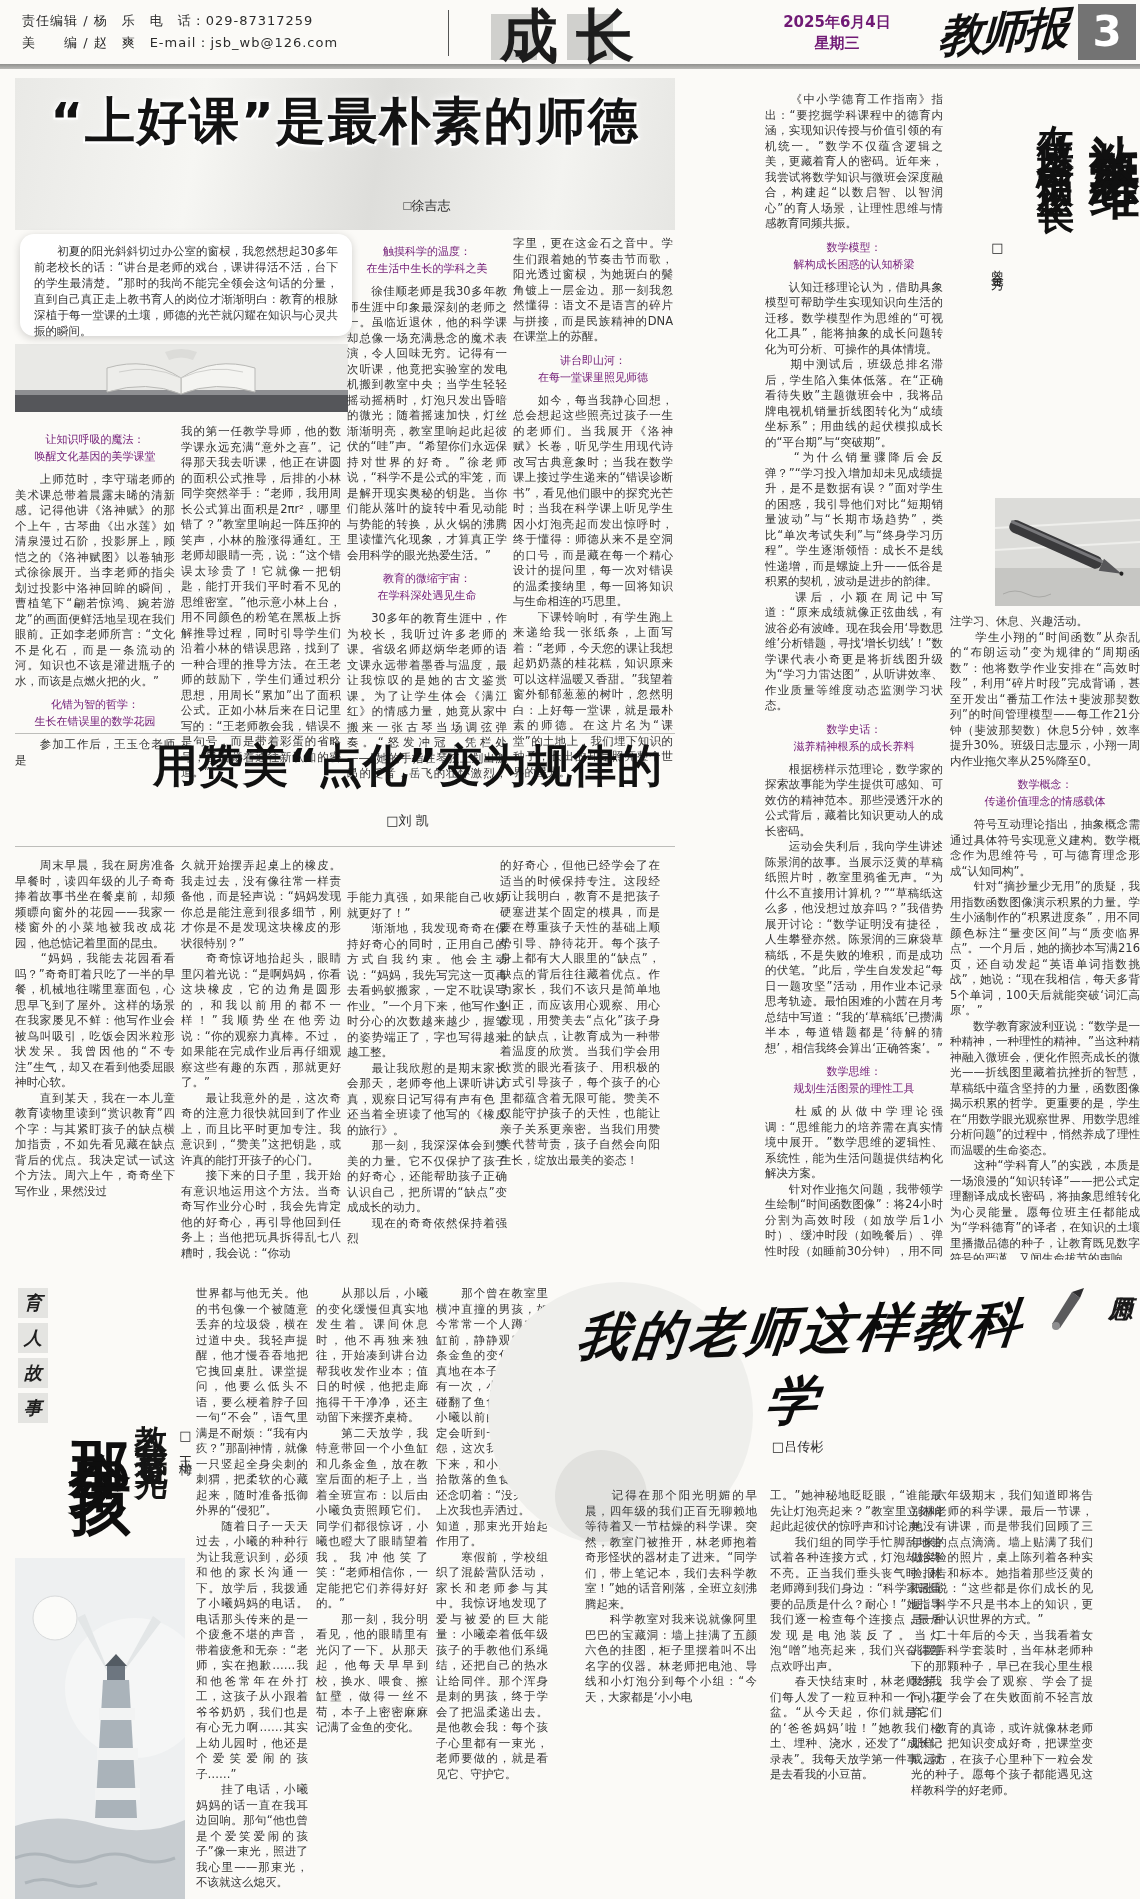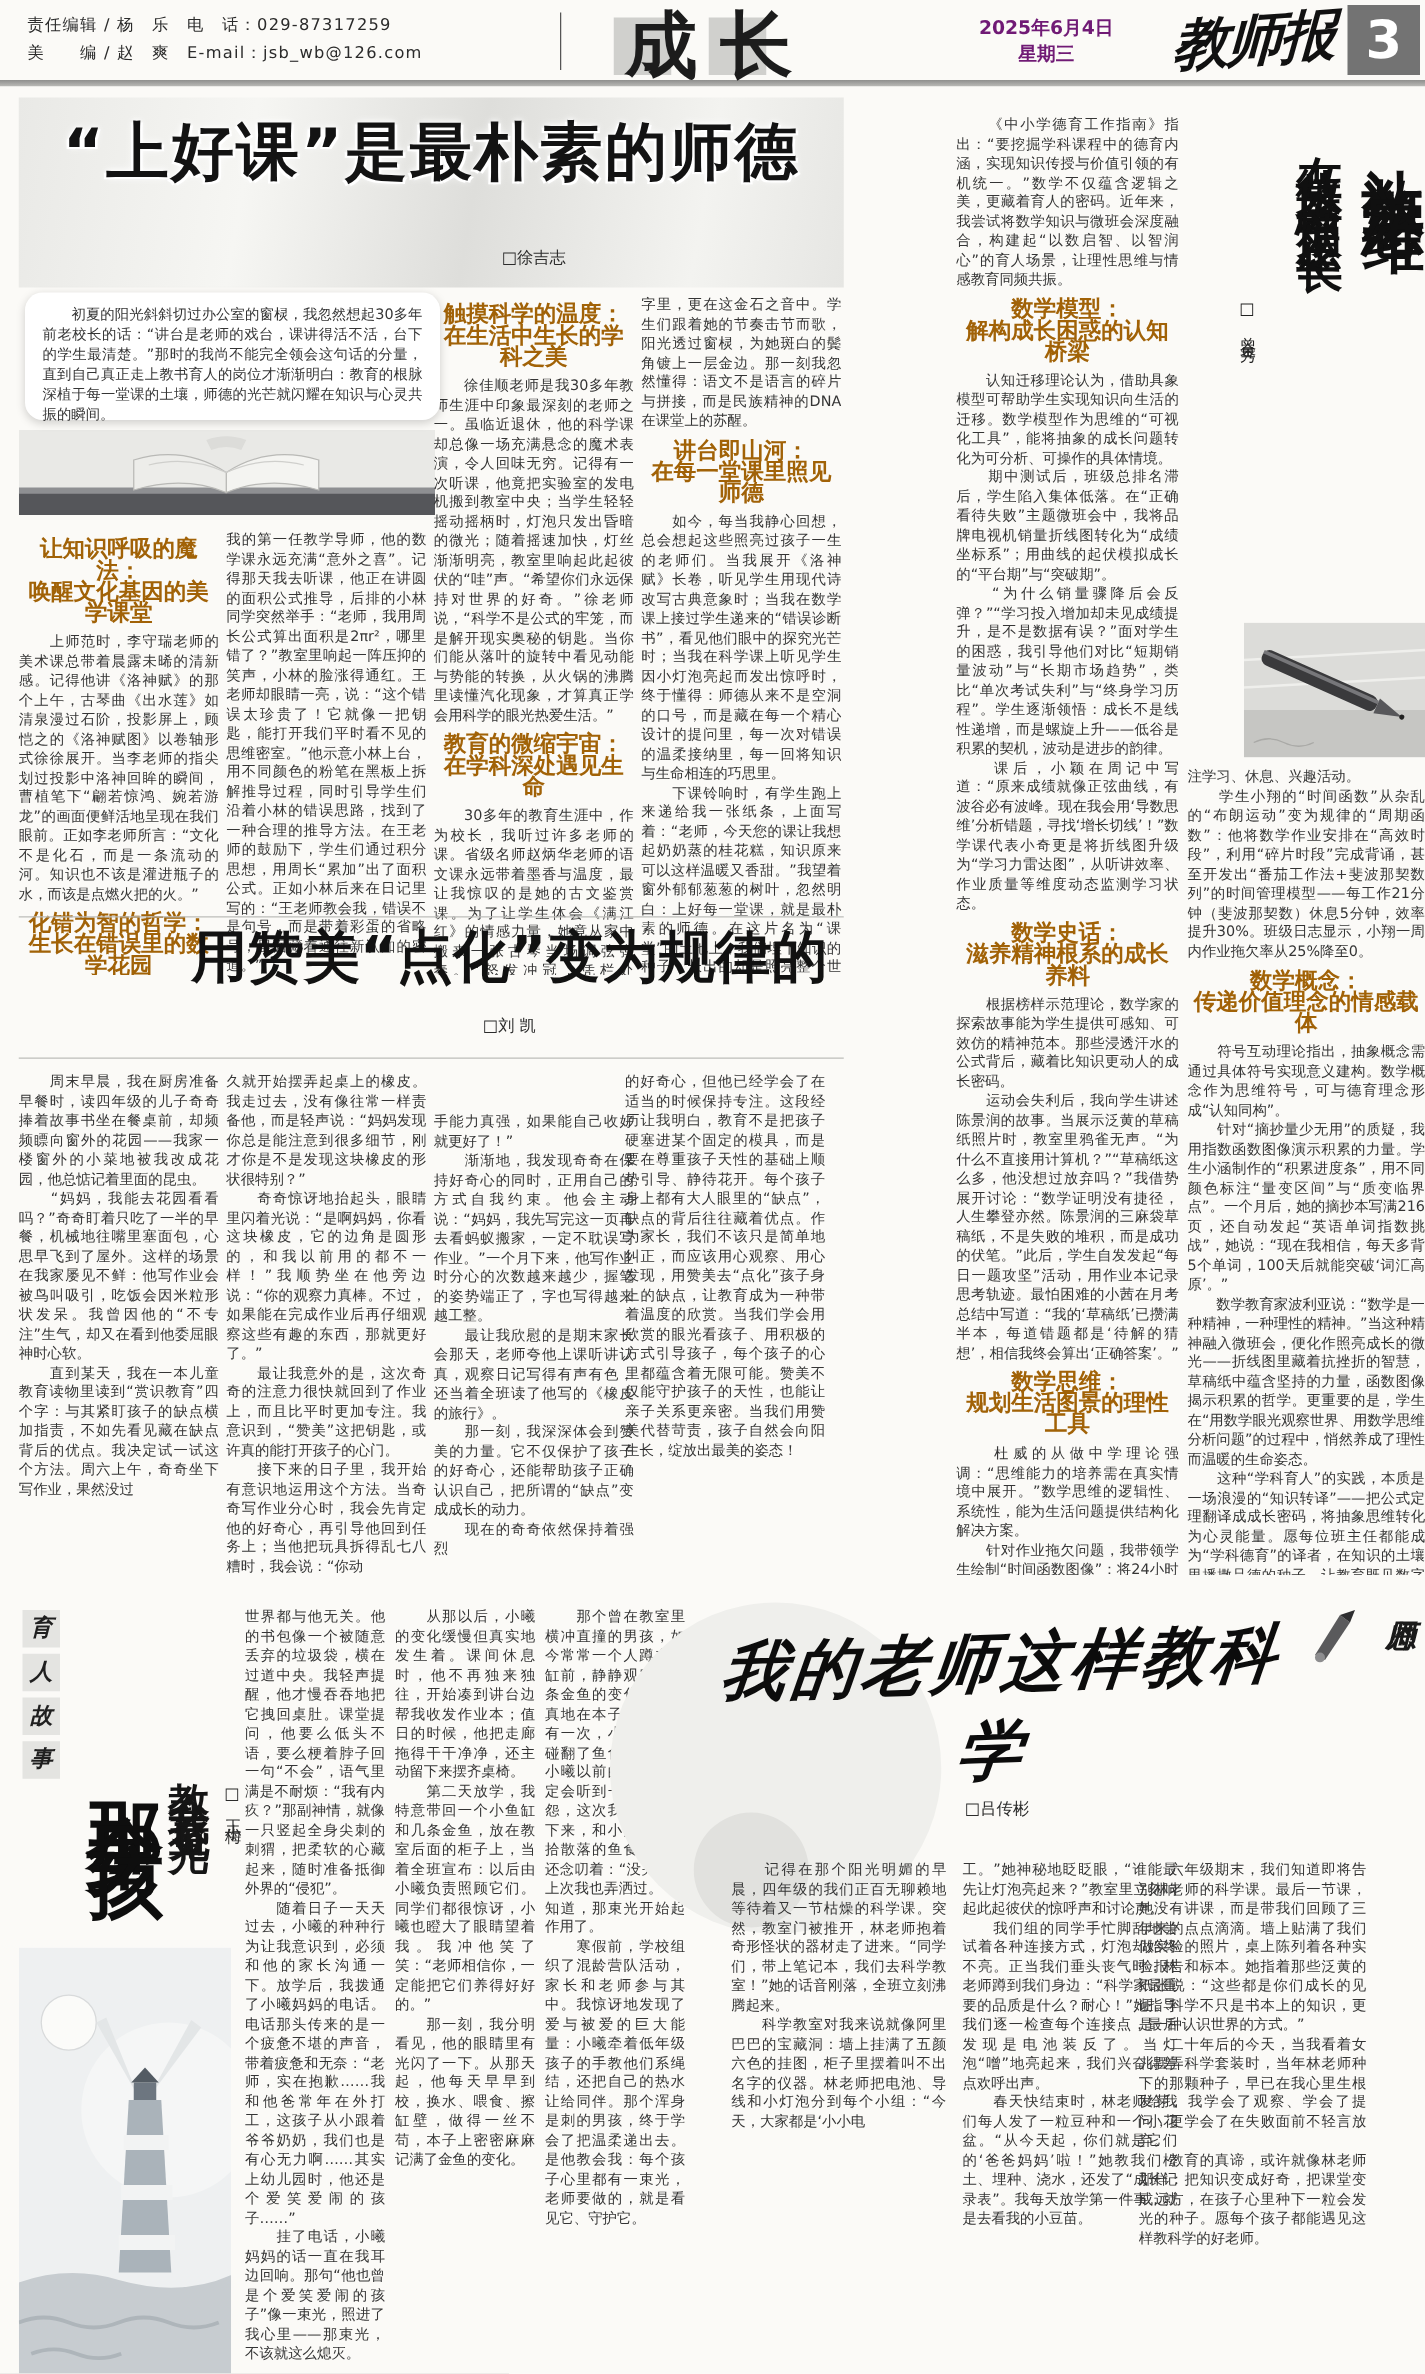--- a/index.html
+++ b/index.html
@@ -13,29 +13,29 @@
   .secchar::before{content:"";position:absolute;left:-9px;top:16px;width:46px;height:46px;background:#d0d0cd;z-index:-1;}
   .hdr-date{position:absolute;left:762px;top:12px;width:150px;text-align:center;font-size:15px;font-weight:bold;line-height:21px;color:#701a75;}
   .masthead{position:absolute;left:938px;top:2px;width:135px;font-family:"DejaVu Serif","Liberation Serif",serif;
             font-style:italic;font-weight:bold;font-size:45px;color:#111;transform:rotate(-4deg) skewX(-6deg);letter-spacing:-2px;}
   .pagenum{position:absolute;left:1078px;top:4px;width:58px;height:56px;background:#737373;color:#fff;
            font-size:42px;font-weight:900;text-align:center;line-height:56px;}
   .hdr-rule{position:absolute;left:0;top:64px;width:1140px;height:5px;background:linear-gradient(#8f8f8d,#b9b9b6);}
   
   .bodycol{position:absolute;overflow:hidden;text-align:justify;}
   .txt{font-size:11.5px;line-height:15.5px;color:#353535;white-space:pre-line;text-align:justify;}
-  .sh{font-size:18px;line-height:17px;font-weight:bold;color:#a16207;text-align:center;white-space:pre-line;margin:7px 0;}
+  .sh{font-size:11px;line-height:17px;font-weight:normal;color:#701a75;text-align:center;white-space:pre-line;margin:7px 0;}
   .byline{font-size:13px;color:#2c2c2c;}
   
   .lead-bg{position:absolute;left:15px;top:78px;width:660px;height:152px;
            background:linear-gradient(100deg,#e9e9e6,#f6f6f3 28%,#dededb 55%,#f3f3f0 82%,#e6e6e3);}
   .lead-headline{position:absolute;left:15px;top:88px;width:660px;text-align:center;font-size:50px;font-weight:900;
                  color:#131313;letter-spacing:2px;z-index:2;
                  text-shadow:0 0 4px #fff,0 0 8px #fff,2px 2px 0 #fff,-2px 2px 0 #fff;}
-  .lead-byline{position:absolute;left:347px;top:197px;width:160px;text-align:center;z-index:2;}
+  .lead-byline{position:absolute;left:347px;top:197px;width:160px;text-align:center;z-index:2;font-family:Liberation Serif, serif;}
   .intro-card{position:absolute;left:20px;top:234px;width:304px;height:84px;background:#fff;border-radius:14px;
               box-shadow:0 2px 8px rgba(0,0,0,.18);padding:9px 14px;z-index:2;}
   .intro-card .txt{font-size:11.5px;line-height:16px;}
   .photo{position:absolute;overflow:hidden;}
   
   .rule{position:absolute;background:#bdbdba;height:1px;}
   .praise-tag{position:absolute;left:15px;top:744px;width:125px;height:80px;}
   .tag-grid{position:absolute;left:52px;top:8px;width:64px;font-size:15px;font-weight:bold;font-style:italic;
             color:#222;line-height:24px;letter-spacing:4px;}
   .praise-headline{position:absolute;left:140px;top:736px;width:535px;text-align:center;font-size:45px;font-weight:900;color:#111;}

